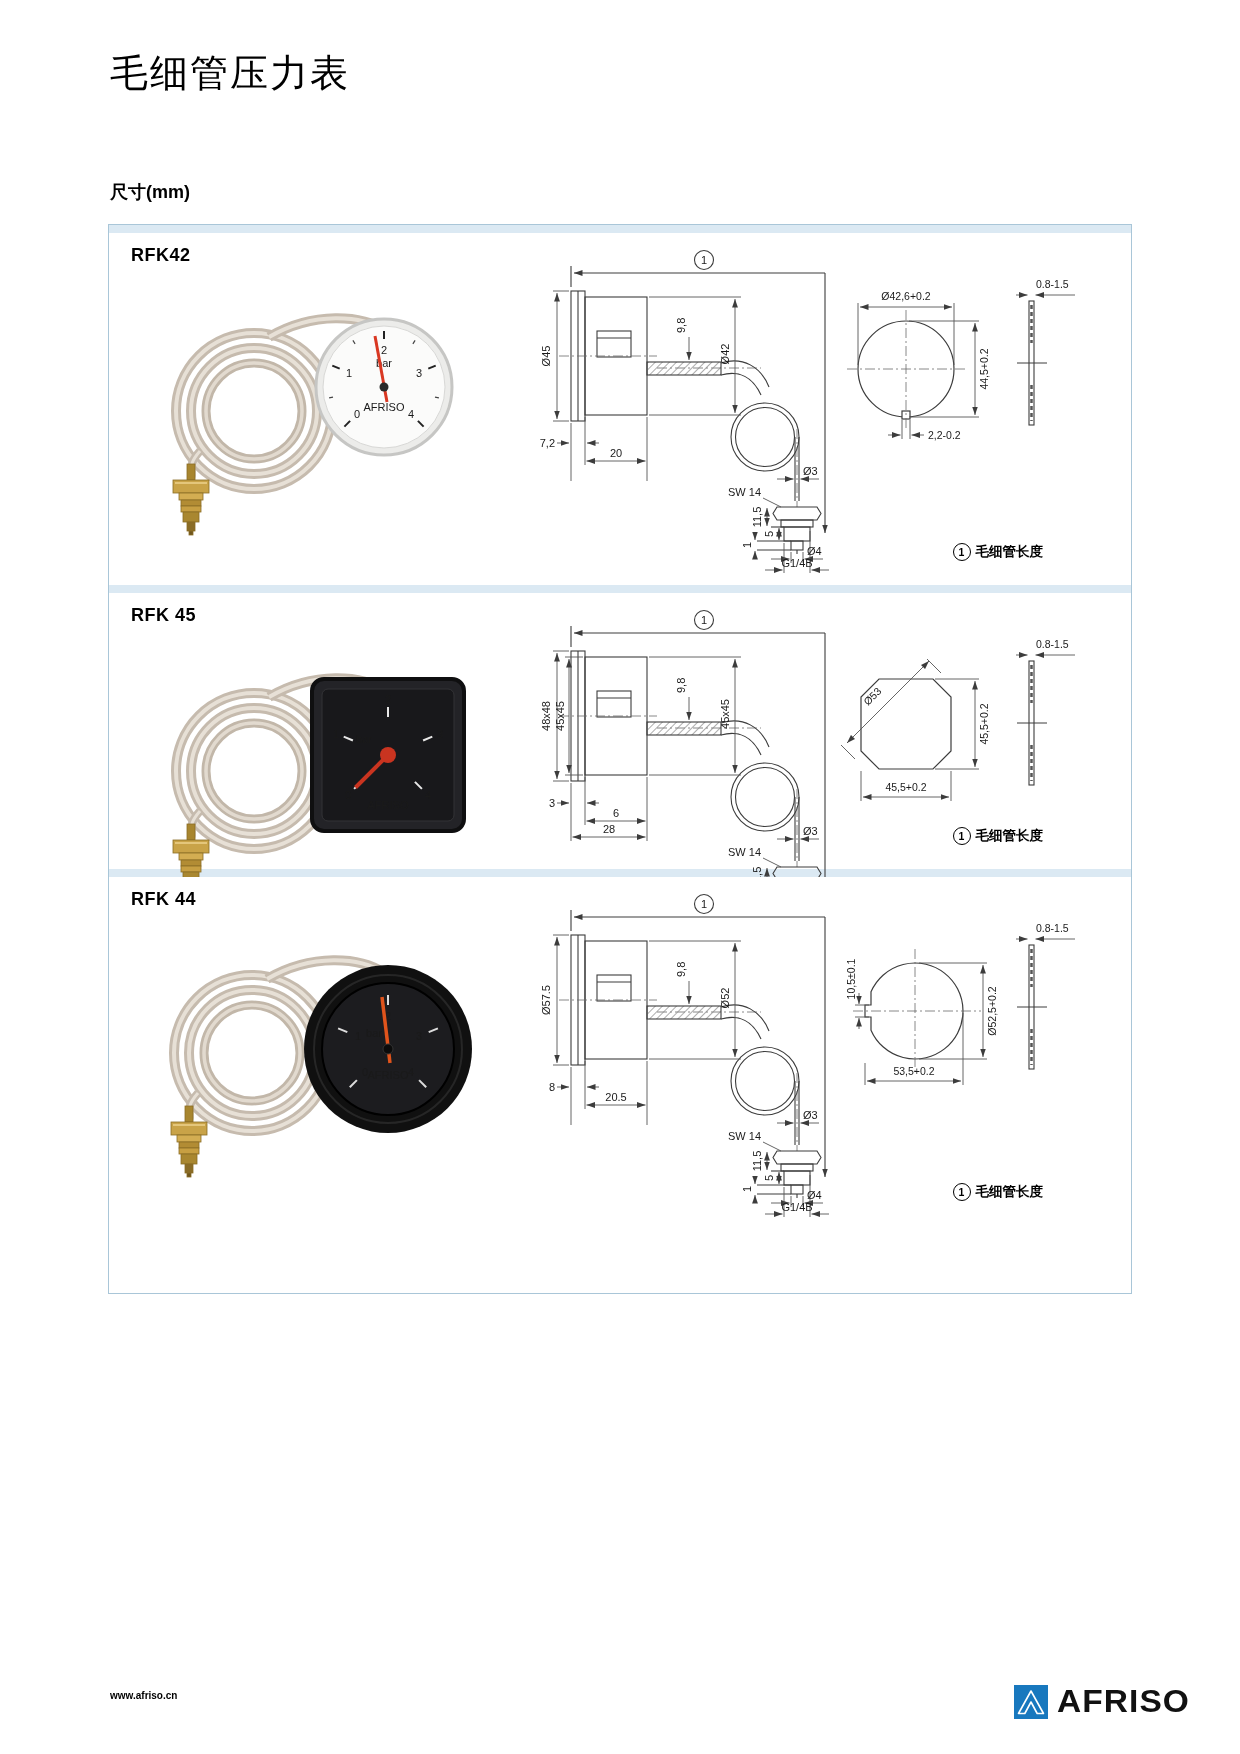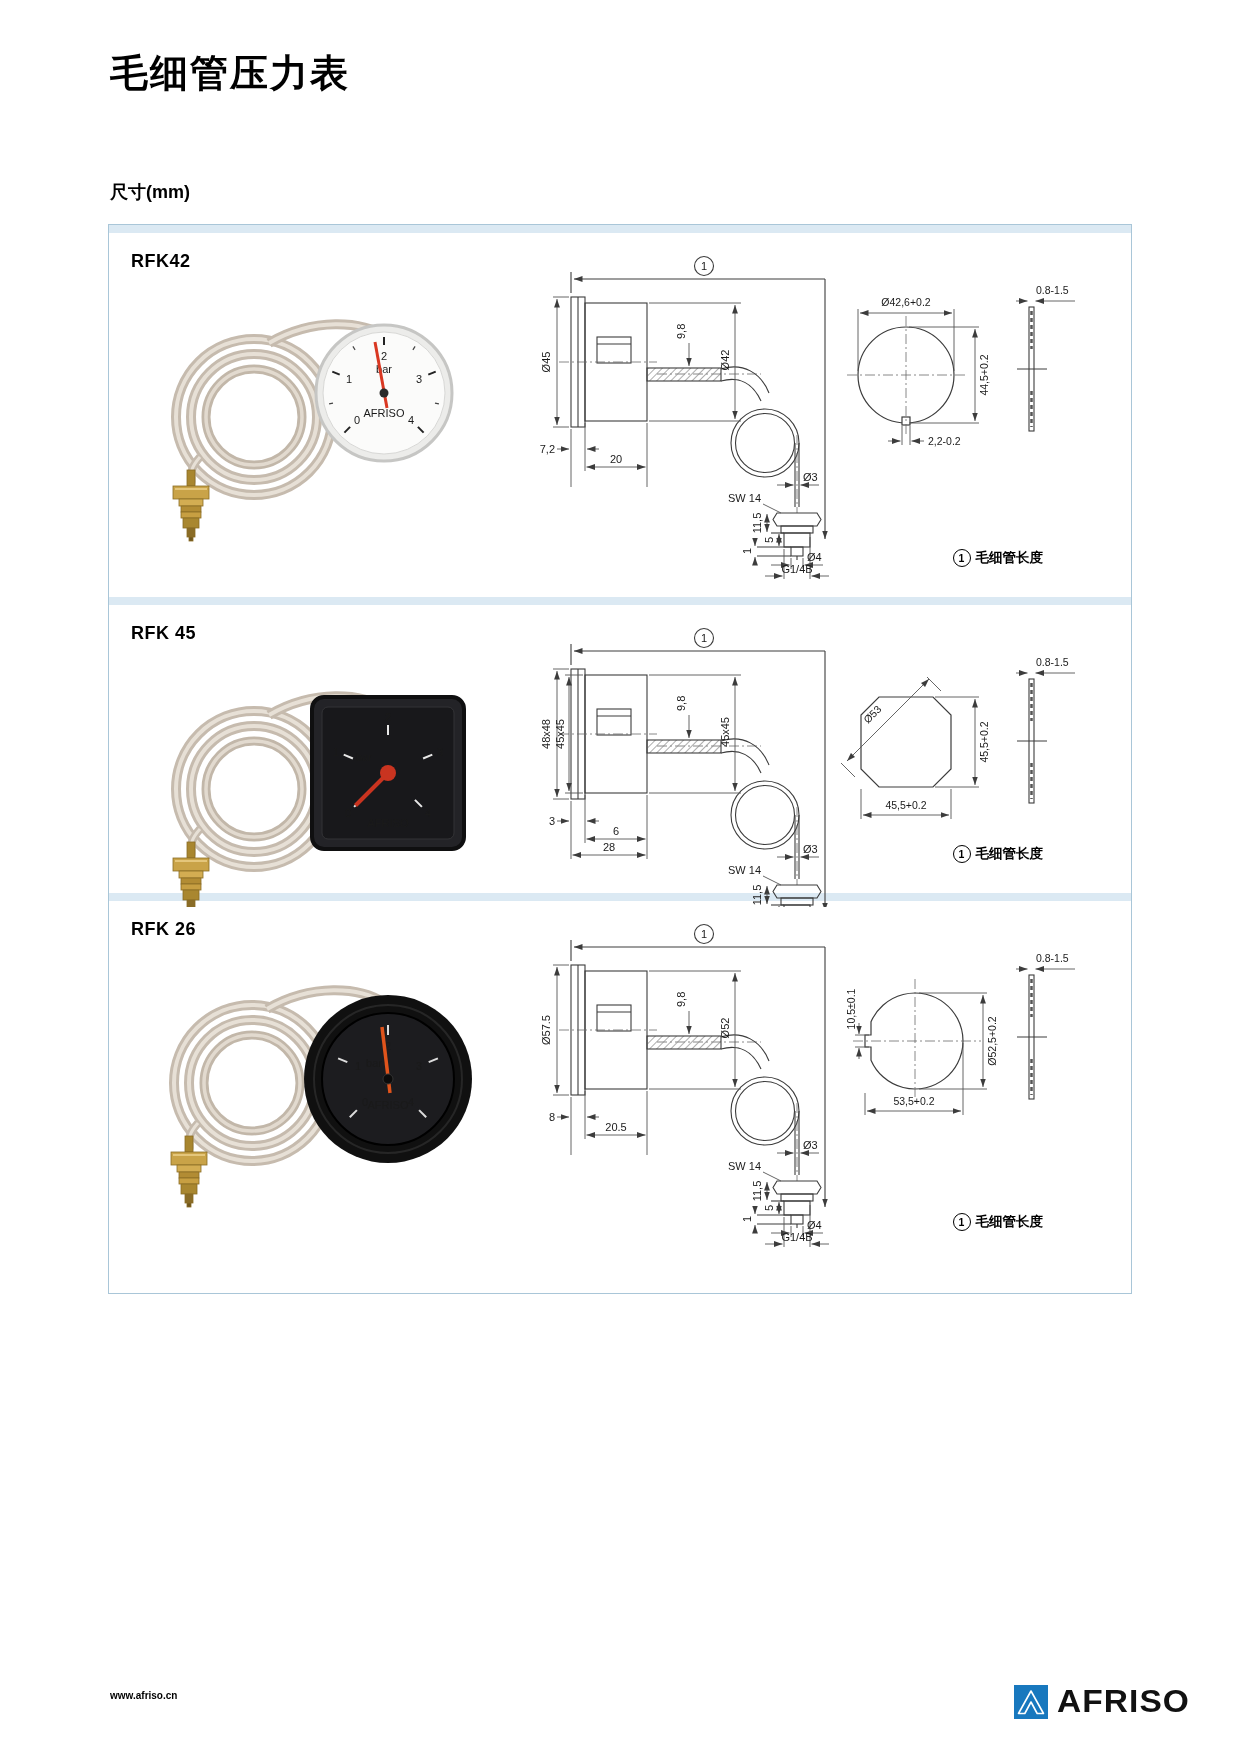--- a/index.html
+++ b/index.html
@@ -1,21 +1,21 @@
 <!DOCTYPE html>
 <html><head>
 <meta charset="utf-8">
 <style>
   html,body{margin:0;padding:0;}
   body{width:1240px;height:1754px;position:relative;background:#ffffff;
        font-family:"Liberation Sans","DejaVu Sans",sans-serif;color:#000;overflow:hidden;}
-  .page-title{position:absolute;left:110px;top:48px;font-size:38px;font-weight:bold;letter-spacing:2px;}
+  .page-title{position:absolute;left:110px;top:48px;font-size:38px;font-weight:normal;letter-spacing:2px;}
   .dims-label{position:absolute;left:110px;top:160px;font-size:18px;font-weight:bold;margin-top:20px;}
   .main-box{position:absolute;left:108px;top:224px;width:1024px;height:1070px;
-            border:1px solid #a9c6d8;background:#fff;display:flex;flex-direction:column;box-sizing:border-box;gap:6px;}
+            border:1px solid #a9c6d8;background:#fff;display:flex;flex-direction:column;box-sizing:border-box;}
   .band{height:8px;background:#dbe9f3;flex:none;}
   .section{position:relative;flex:none;background:#fff;}
   .s1{height:352px;}.s2{height:276px;}.s3{height:348px;}
   .model{position:absolute;left:22px;top:12px;font-size:18px;font-weight:bold;letter-spacing:0.5px;}
   .note{position:absolute;right:88px;bottom:24px;font-size:13.5px;font-weight:bold;display:flex;align-items:center;gap:5px;}
   .note-circ{width:16px;height:16px;border:1.3px solid #000;border-radius:50%;display:inline-flex;
              align-items:center;justify-content:center;font-size:10.5px;font-weight:bold;line-height:1;}
   svg.abs{position:absolute;}
   .photo{left:25px;top:26px;}
   .side{left:400px;top:6px;}
@@ -438,21 +438,21 @@
 
     <div class="note">
       <span class="note-circ">1</span>
       <span>毛细管长度</span>
     </div>
   </div>
 
   <div class="band"></div>
 
   <div class="section s3">
-    <div class="model">RFK 26</div>
+    <div class="model">RFK 44</div>
 
     <svg class="abs photo" width="380" height="305" viewBox="0 0 380 305">
       <g fill="none">
         <circle cx="118" cy="150" r="78" stroke="#c6bbae" stroke-width="10"></circle>
         <circle cx="118" cy="150" r="78" stroke="#e7e0d6" stroke-width="4"></circle>
         <circle cx="118" cy="150" r="63" stroke="#c6bbae" stroke-width="10"></circle>
         <circle cx="118" cy="150" r="63" stroke="#e7e0d6" stroke-width="4"></circle>
         <circle cx="118" cy="150" r="48" stroke="#c2b7a9" stroke-width="9"></circle>
         <circle cx="118" cy="150" r="48" stroke="#e2dacf" stroke-width="3.5"></circle>
         <path d="M133 76 C 178 50, 226 54, 250 70" stroke="#c6bbae" stroke-width="10"></path>

